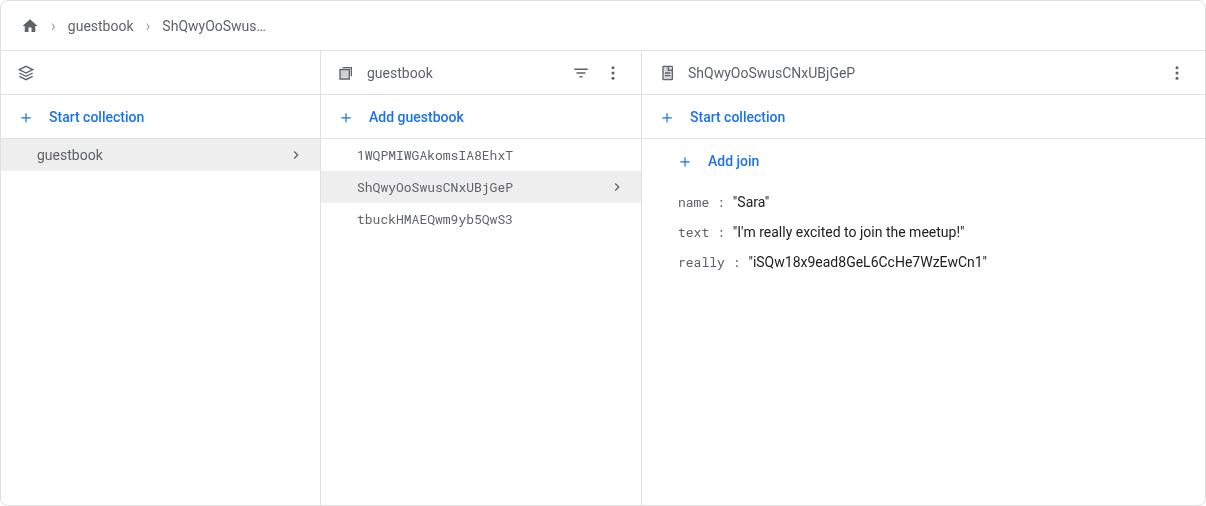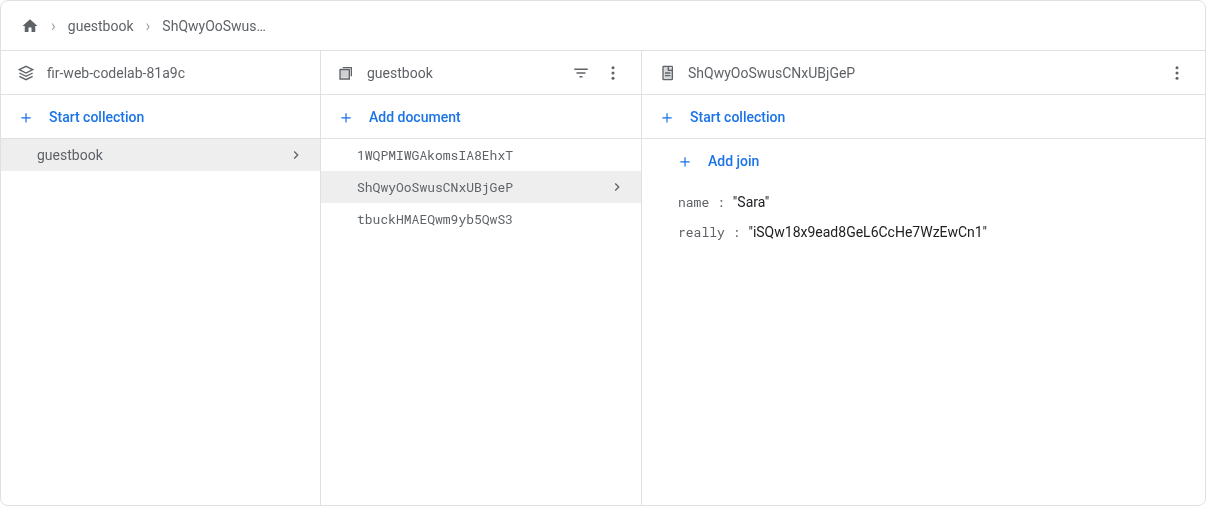--- a/index.html
+++ b/index.html
@@ -126,21 +126,20 @@
 
     <div class="pane pane-root">
       <div class="pane-header">
         <span class="icon-box">
           <svg width="16" height="16" viewBox="0 0 24 24" fill="none" stroke="currentColor" stroke-width="2">
               <path d="M2 12l10 5 10-5"></path>
               <path d="M2 7l10 5 10-5-10-5z"></path>
               <path d="M2 17l10 5 10-5"></path>
             </svg>
         </span>
-        <span class="title">fir-web-codelab-81a9c</span>
       </div>
       <div class="action-row">
         <span class="plus">＋</span>
         <span>Start collection</span>
       </div>
       <div class="list">
         <div class="list-item selected">
           <span class="label">guestbook</span>
           <span class="chev">
             <svg width="16" height="16" viewBox="0 0 24 24" fill="currentColor">
@@ -171,21 +170,21 @@
             <svg width="18" height="18" viewBox="0 0 24 24" fill="currentColor">
                 <circle cx="12" cy="5" r="2"></circle>
                 <circle cx="12" cy="12" r="2"></circle>
                 <circle cx="12" cy="19" r="2"></circle>
               </svg>
           </span>
         </div>
       </div>
       <div class="action-row">
         <span class="plus">＋</span>
-        <span>Add document</span>
+        <span>Add guestbook</span>
       </div>
       <div class="list">
         <div class="list-item">
           <span class="label mono">1WQPMIWGAkomsIA8EhxT</span>
 
         </div>
         <div class="list-item selected">
           <span class="label mono">ShQwyOoSwusCNxUBjGeP</span>
           <span class="chev">
               <svg width="16" height="16" viewBox="0 0 24 24" fill="currentColor">
@@ -229,20 +228,24 @@
       <div class="action-row no-border" style="padding-left:34px;">
         <span class="plus">＋</span>
         <span>Add join</span>
       </div>
       <div class="fields">
         <div class="field-row">
           <span class="field-key"><span>name</span> :</span>
           <span class="field-val">"Sara"</span>
         </div>
         <div class="field-row">
+          <span class="field-key"><span>text</span> :</span>
+          <span class="field-val">"I'm really excited to join the meetup!"</span>
+        </div>
+        <div class="field-row">
           <span class="field-key"><span>really</span> :</span>
           <span class="field-val">"iSQw18x9ead8GeL6CcHe7WzEwCn1"</span>
         </div>
       </div>
     </div>
 
   </div>
 </div>
 
 </body></html>

